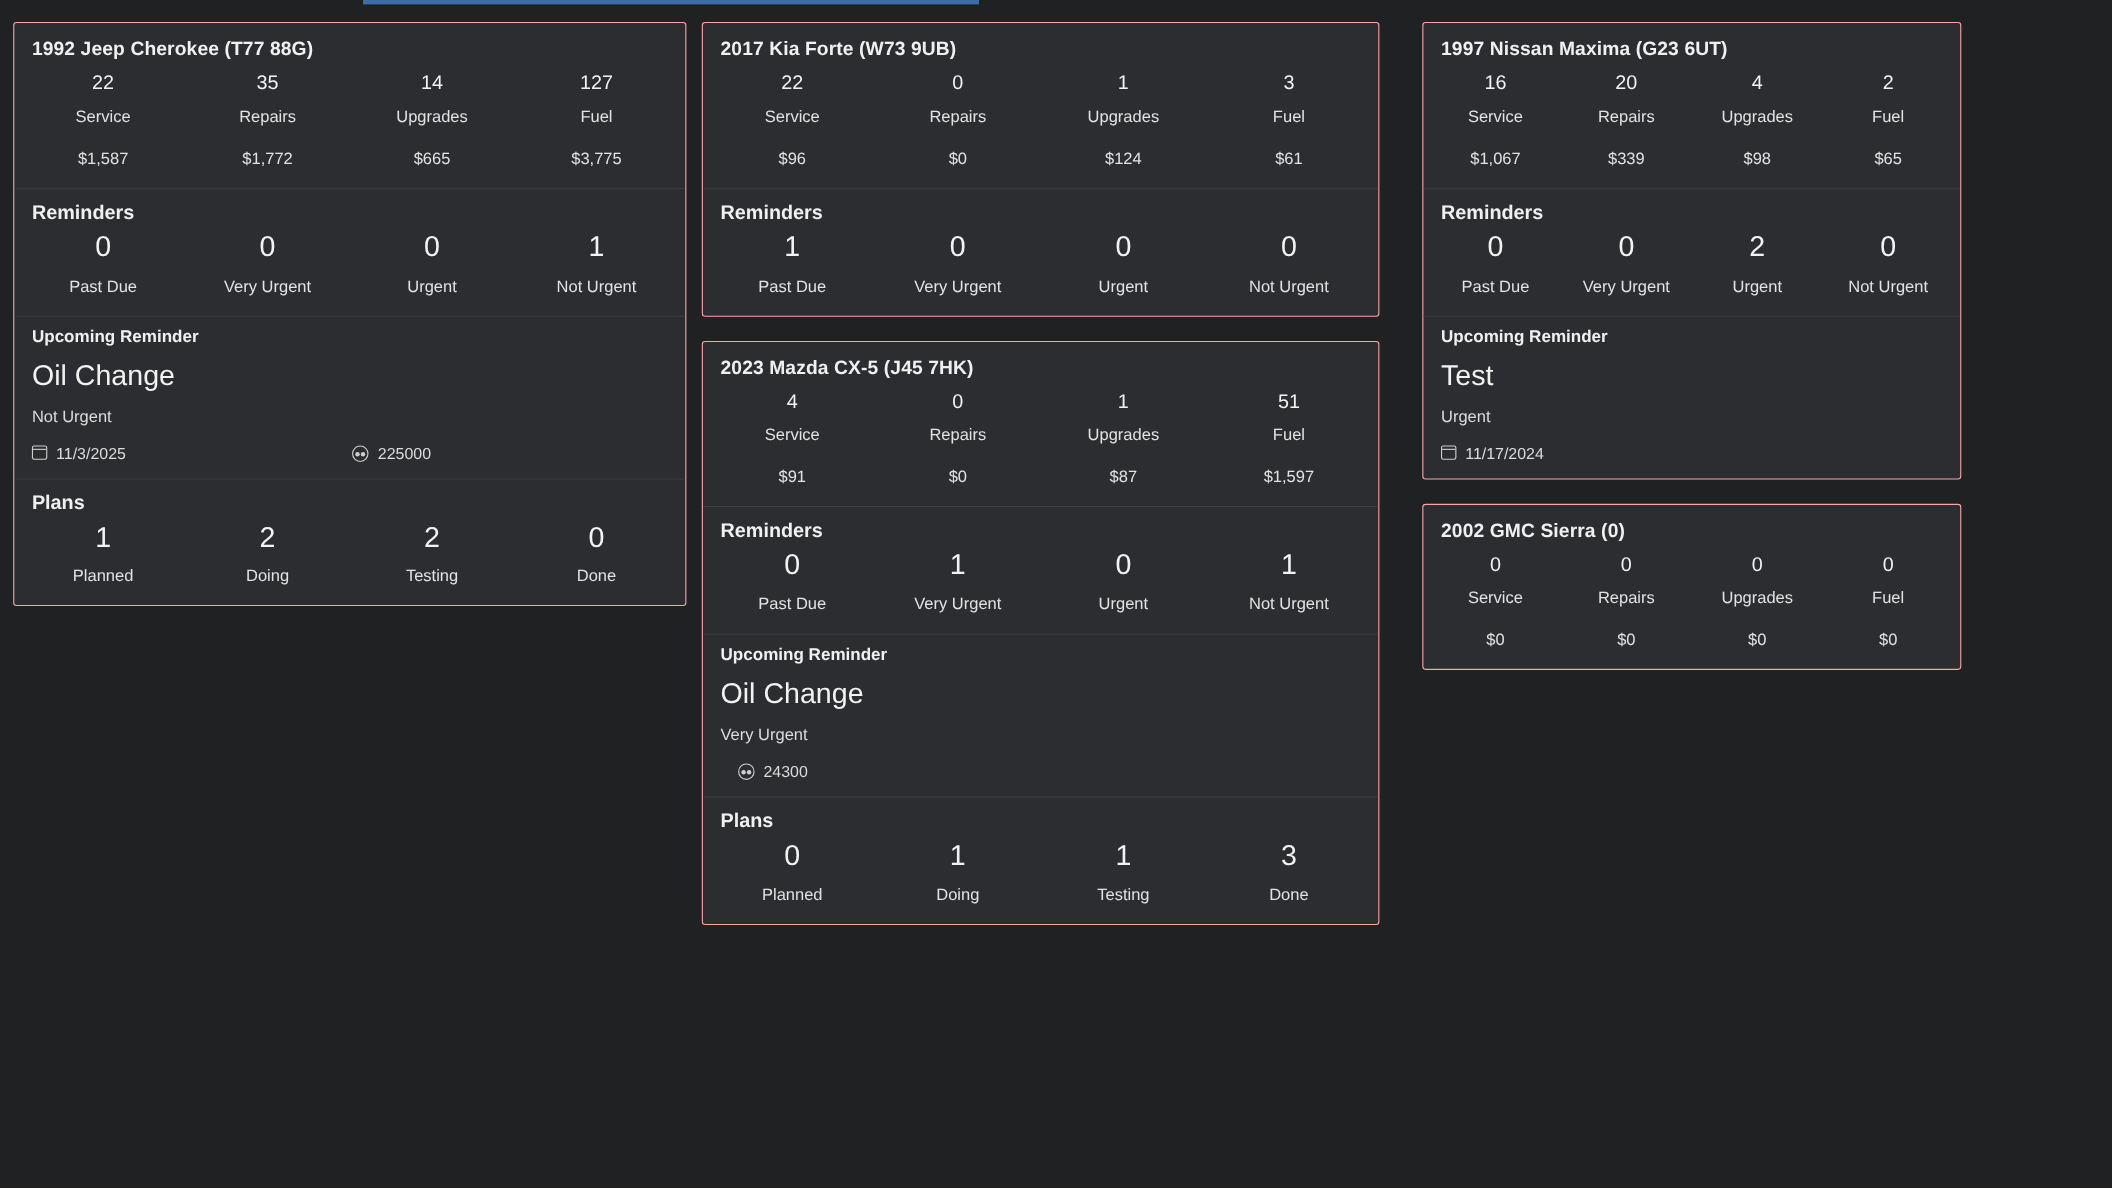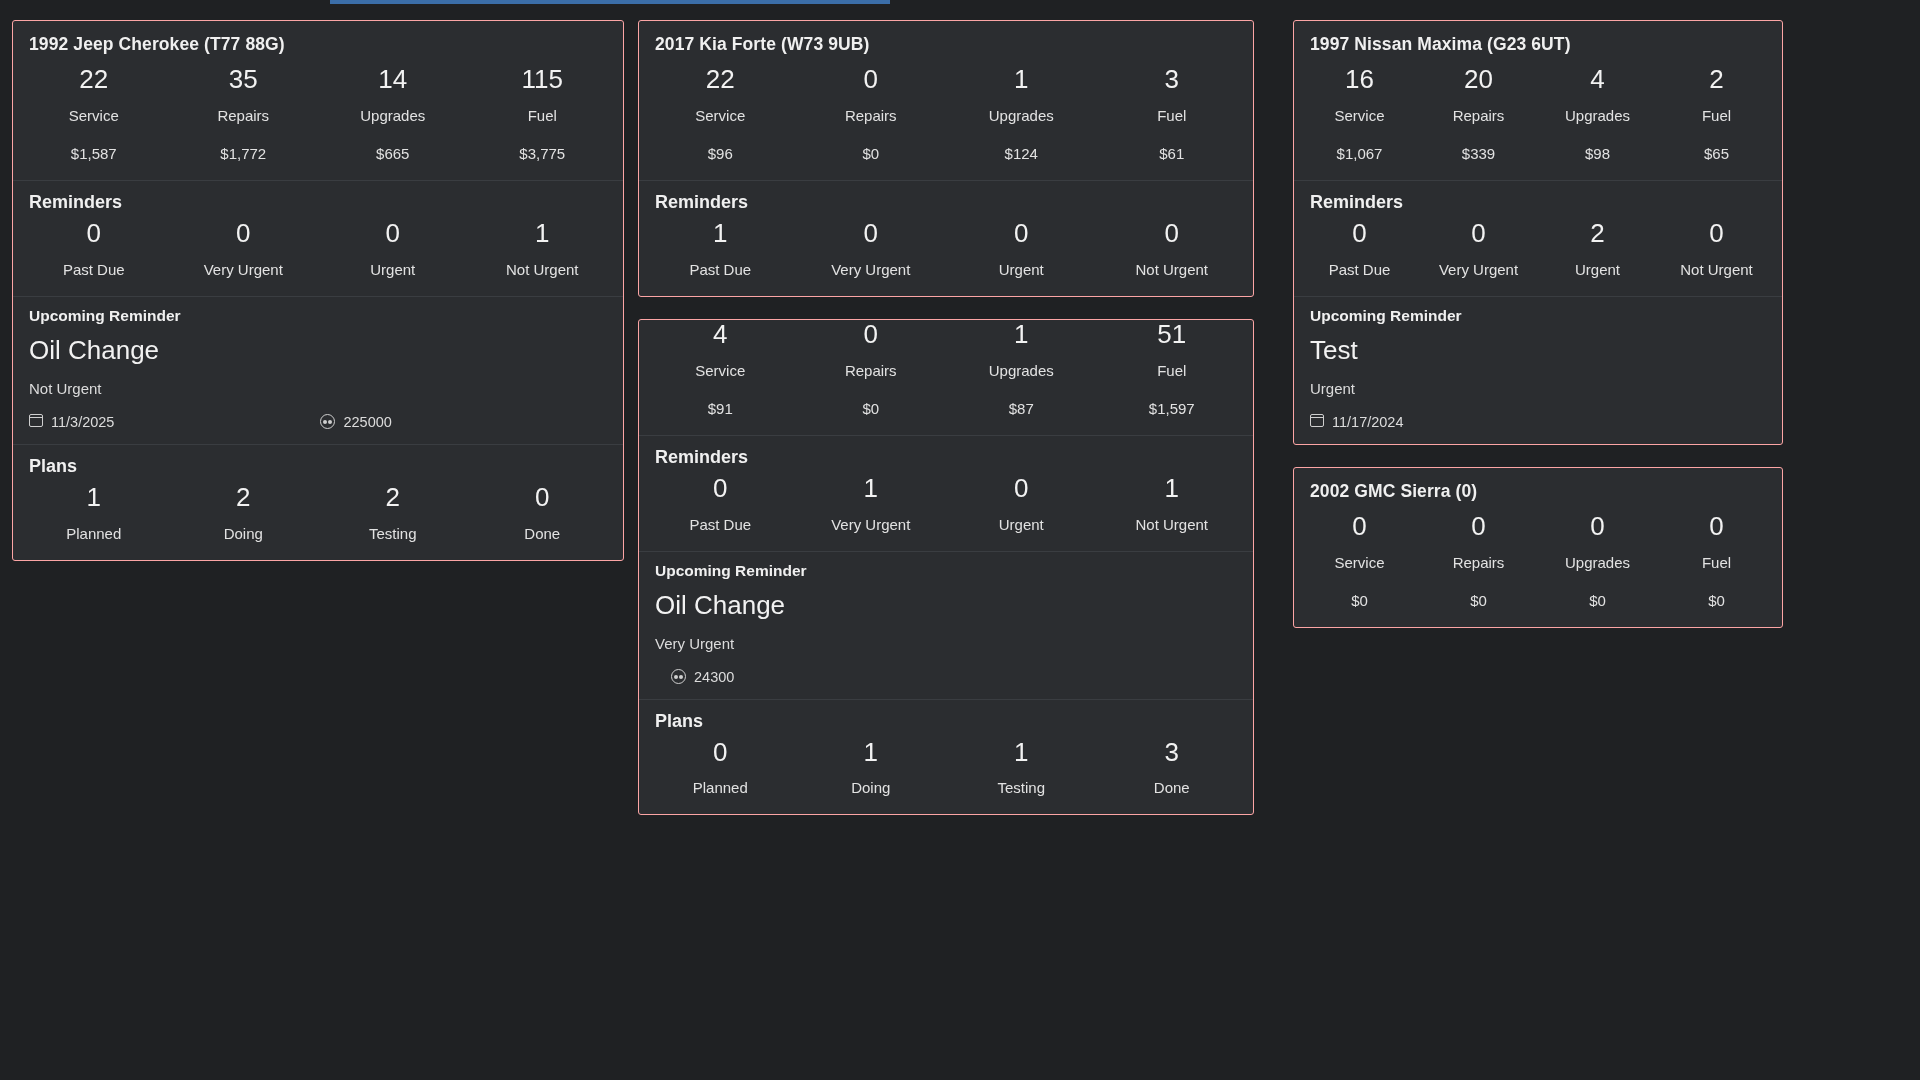--- a/index.html
+++ b/index.html
@@ -44,21 +44,21 @@
   }
   .stat-row {
     display: flex;
     padding: 0 6px 18px 6px;
   }
   .stat {
     flex: 1;
     text-align: center;
   }
   .stat .num {
-    font-size: 26px;
+    font-size: 18px;
     font-weight: 300;
     color: #f2f2f2;
     line-height: 1.15;
   }
   .stat .lbl {
     font-size: 15px;
     color: #e2e2e2;
     margin-top: 12px;
     font-weight: 400;
   }
@@ -159,21 +159,21 @@
           <div class="num">35</div>
           <div class="lbl">Repairs</div>
           <div class="amt">$1,772</div>
         </div>
         <div class="stat">
           <div class="num">14</div>
           <div class="lbl">Upgrades</div>
           <div class="amt">$665</div>
         </div>
         <div class="stat">
-          <div class="num">115</div>
+          <div class="num">127</div>
           <div class="lbl">Fuel</div>
           <div class="amt">$3,775</div>
         </div>
       </div>
       <div class="section-divider"></div>
       <div class="section-title">Reminders</div>
       <div class="reminder-row">
         <div class="reminder">
           <div class="num">0</div>
           <div class="lbl">Past Due</div>
@@ -271,20 +271,21 @@
           <div class="lbl">Urgent</div>
         </div>
         <div class="reminder">
           <div class="num">0</div>
           <div class="lbl">Not Urgent</div>
         </div>
       </div>
     </div>
 
     <div class="card">
+      <div class="card-title">2023 Mazda CX-5 (J45 7HK)</div>
       <div class="stat-row">
         <div class="stat">
           <div class="num">4</div>
           <div class="lbl">Service</div>
           <div class="amt">$91</div>
         </div>
         <div class="stat">
           <div class="num">0</div>
           <div class="lbl">Repairs</div>
           <div class="amt">$0</div>

